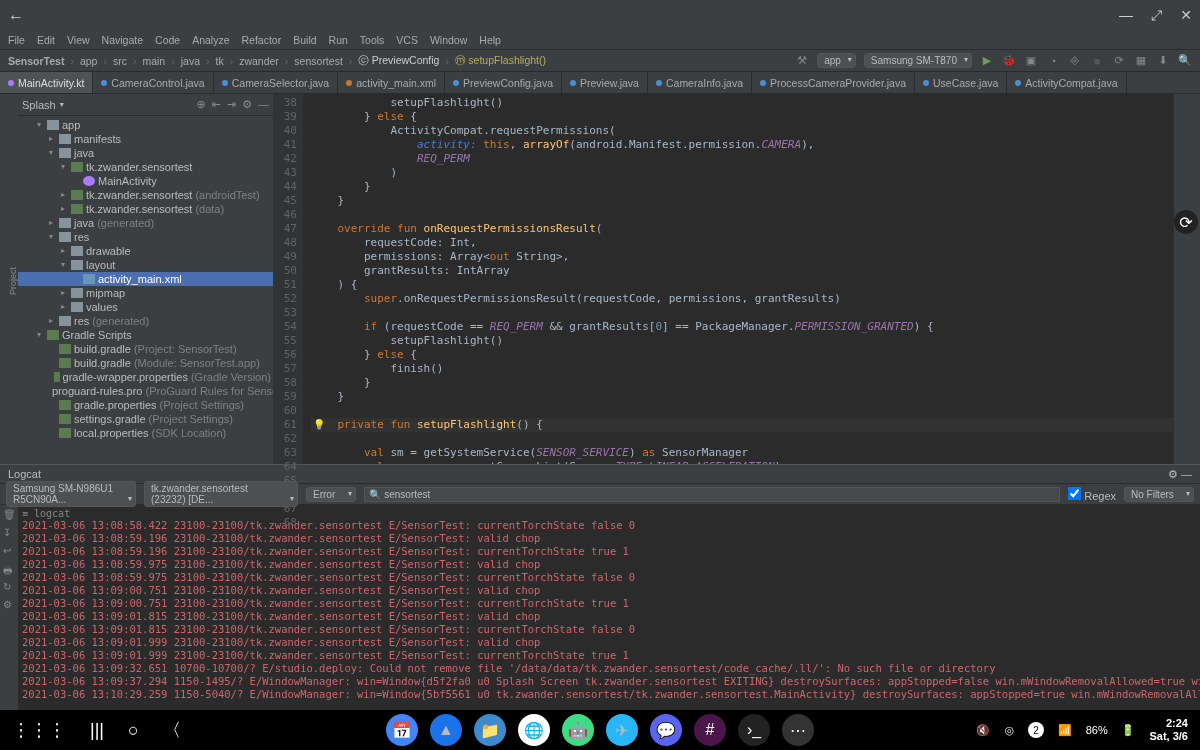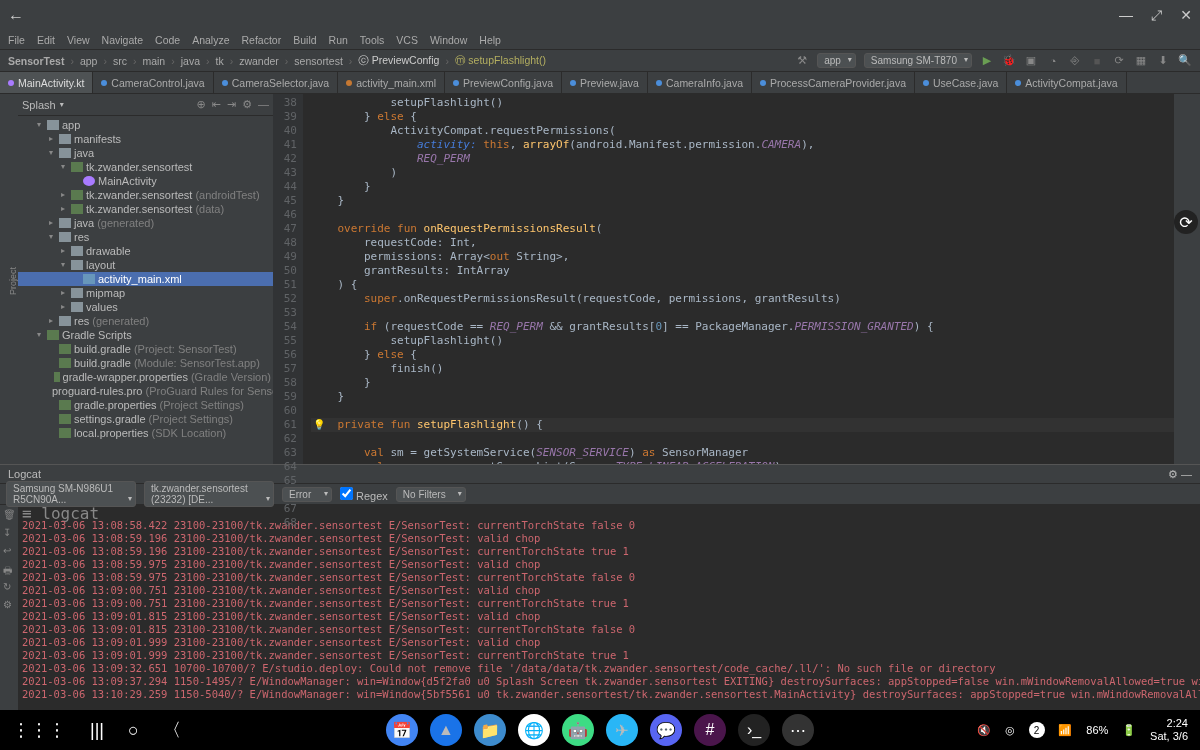--- a/index.html
+++ b/index.html
@@ -54,31 +54,31 @@
 .right-gutter { width: 14px; background: #3c3f41; }
 .logcat-panel { height: 248px; background: #2b2b2b; display: flex; flex-direction: column; border-top: 1px solid #555; }
 .logcat-header { height: 18px; background: #3c3f41; display: flex; align-items: center; padding: 0 8px; font-size: 11px; justify-content: space-between; }
 .logcat-toolbar { height: 22px; background: #3c3f41; display: flex; align-items: center; padding: 0 6px; gap: 8px; border-top: 1px solid #2b2b2b; border-bottom: 1px solid #2b2b2b;}
 .logcat-toolbar .search { flex: 1; background: #45494a; border: 1px solid #555; padding: 1px 4px; font-size: 10px; color: #bbb; }
 .logcat-body { flex: 1; display: flex; }
 .logcat-side { width: 18px; background: #3c3f41; display: flex; flex-direction: column; align-items: center; gap: 6px; padding-top: 4px; }
 .logcat-side div { width: 12px; height: 12px; color: #888; font-size: 10px; cursor: pointer; }
 .log-content { flex: 1; font-family: "Consolas", monospace; font-size: 10.5px; line-height: 13px; padding: 2px 4px; overflow: hidden; white-space: pre; }
 .log-content .err { color: #cc666e; }
-.log-content .label { height: 12px; color: #888; font-size: 16px; }
+.log-content .label { height: 12px; color: #888; font-size: 10px; }
 .bottom-bar { height: 18px; background: #3c3f41; display: flex; align-items: center; padding: 0 8px; gap: 14px; font-size: 10px; color: #999; justify-content: space-between; border-top: 1px solid #2b2b2b;}
 .bottom-bar .group { display: flex; gap: 14px; align-items: center;}
 .status-bar { height: 16px; background: #3c3f41; display: flex; align-items: center; padding: 0 8px; font-size: 9px; color: #888; justify-content: space-between; border-top: 1px solid #2b2b2b;}
 .taskbar { position: absolute; bottom: 0; left: 0; right: 0; height: 40px; background: #000; display: flex; align-items: center; padding: 0 12px; justify-content: space-between; }
 .taskbar .left { display: flex; gap: 24px; align-items: center; }
 .taskbar .center { display: flex; gap: 12px; position: absolute; left: 50%; transform: translateX(-50%); }
 .taskbar .right { display: flex; gap: 14px; align-items: center; color: #fff; font-size: 11px; }
 .nav-icon { color: #fff; font-size: 18px; cursor: pointer; }
 .app-icon { width: 32px; height: 32px; border-radius: 50%; display: flex; align-items: center; justify-content: center; font-size: 16px; cursor: pointer; }
-.clock { text-align: right; line-height: 13px; }
+.clock { text-align: right; line-height: 13px; font-weight: bold; }
 .bulb { position: absolute; left: 2px; color: #f2c94c; font-size: 10px; }
 .refresh-badge { position: absolute; right: 2px; top: 210px; width: 24px; height: 24px; border-radius: 50%; background: #222; color: #fff; display: flex; align-items: center; justify-content: center; font-size: 16px; }
 </style>
 </head>
 <body>
 
 <div class="titlebar">
   <span class="back">←</span>
   <div class="win-controls">
     <span>—</span>
@@ -341,22 +341,23 @@
   <div class="right-gutter"></div>
 </div>
 
 <div class="logcat-panel">
   <div class="logcat-header">
     <span>Logcat</span>
     <span><span>⚙</span> <span>—</span></span>
   </div>
   <div class="logcat-toolbar">
     <span class="dropdown" style="width:130px">Samsung SM-N986U1 R5CN90A...</span>
-    <span class="dropdown" style="width:130px">tk.zwander.sensortest (23232) [DE...</span>
+    <span class="dropdown" style="width:154px">tk.zwander.sensortest (23232) [DE...</span>
     <span class="dropdown" style="width:50px">Error</span>
+    <div class="search">🔍 <span>sensortest</span></div>
     <label><input type="checkbox" checked="" style=""> <span>Regex</span></label>
     <span class="dropdown" style="width:70px">No Filters</span>
   </div>
   <div class="logcat-body">
     <div class="logcat-side">
       <div>🗑</div>
       <div>↧</div>
       <div>↩</div>
       <div>🖶</div>
       <div>↻</div>

